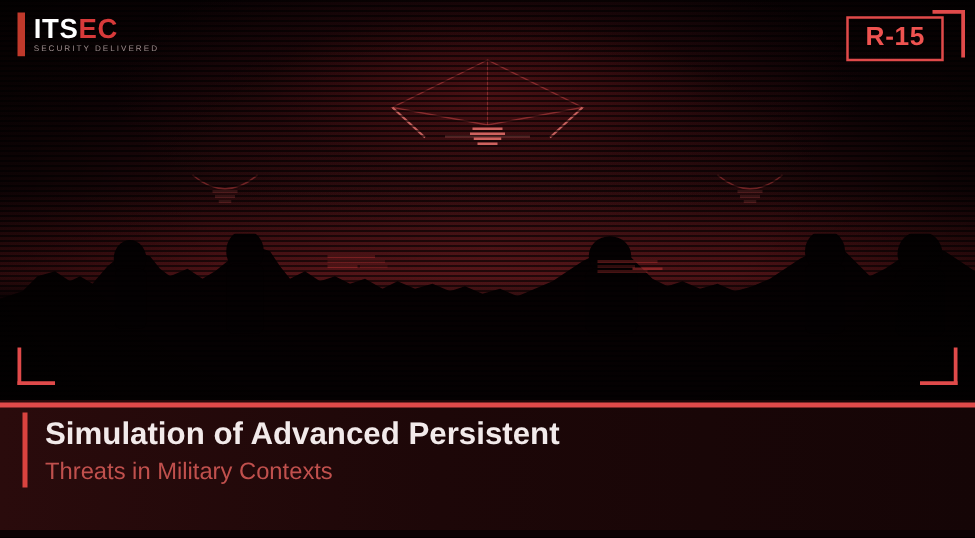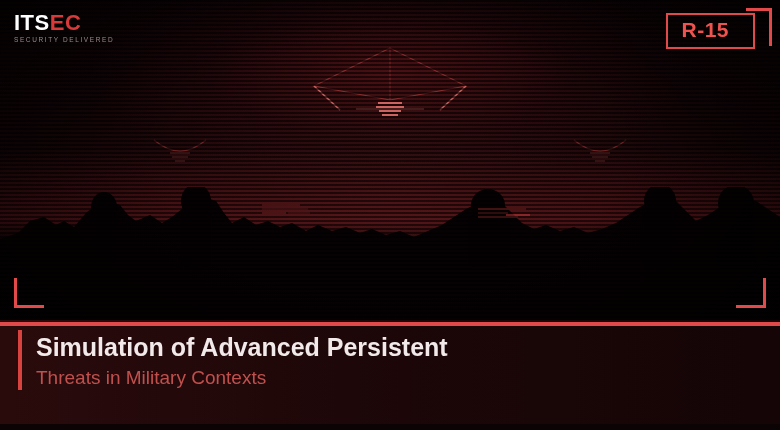--- a/index.html
+++ b/index.html
@@ -152,21 +152,20 @@
   .bracket.tr::after  { right: 0; top: 0; width: 3px; height: 38px; }
 
   
   .logo {
     position: absolute;
     left: 14px;
     top: 10px;
     display: flex;
     align-items: stretch;
     z-index: 8;
-    flex-direction: column;
   }
   .logo-bar {
     width: 6px;
     background: #c0392b;
     margin-right: 7px;
   }
   .logo-text { display: block; padding-top: 1px; }
   .logo-word {
     font-size: 22px;
     font-weight: bold;
@@ -183,21 +182,21 @@
     line-height: 10px;
     white-space: nowrap;
   }
 
   
   .badge {
     position: absolute;
     right: 25px;
     top: 13px;
     border: 2px solid #e04a4a;
-    padding: 3px 24px 5px 13px;
+    padding: 3px 13px 5px 13px;
     z-index: 8;
   }
   .badge-text {
     font-size: 21px;
     font-weight: bold;
     color: #ef5350;
     letter-spacing: 0.5px;
     line-height: 24px;
     display: block;
   }

